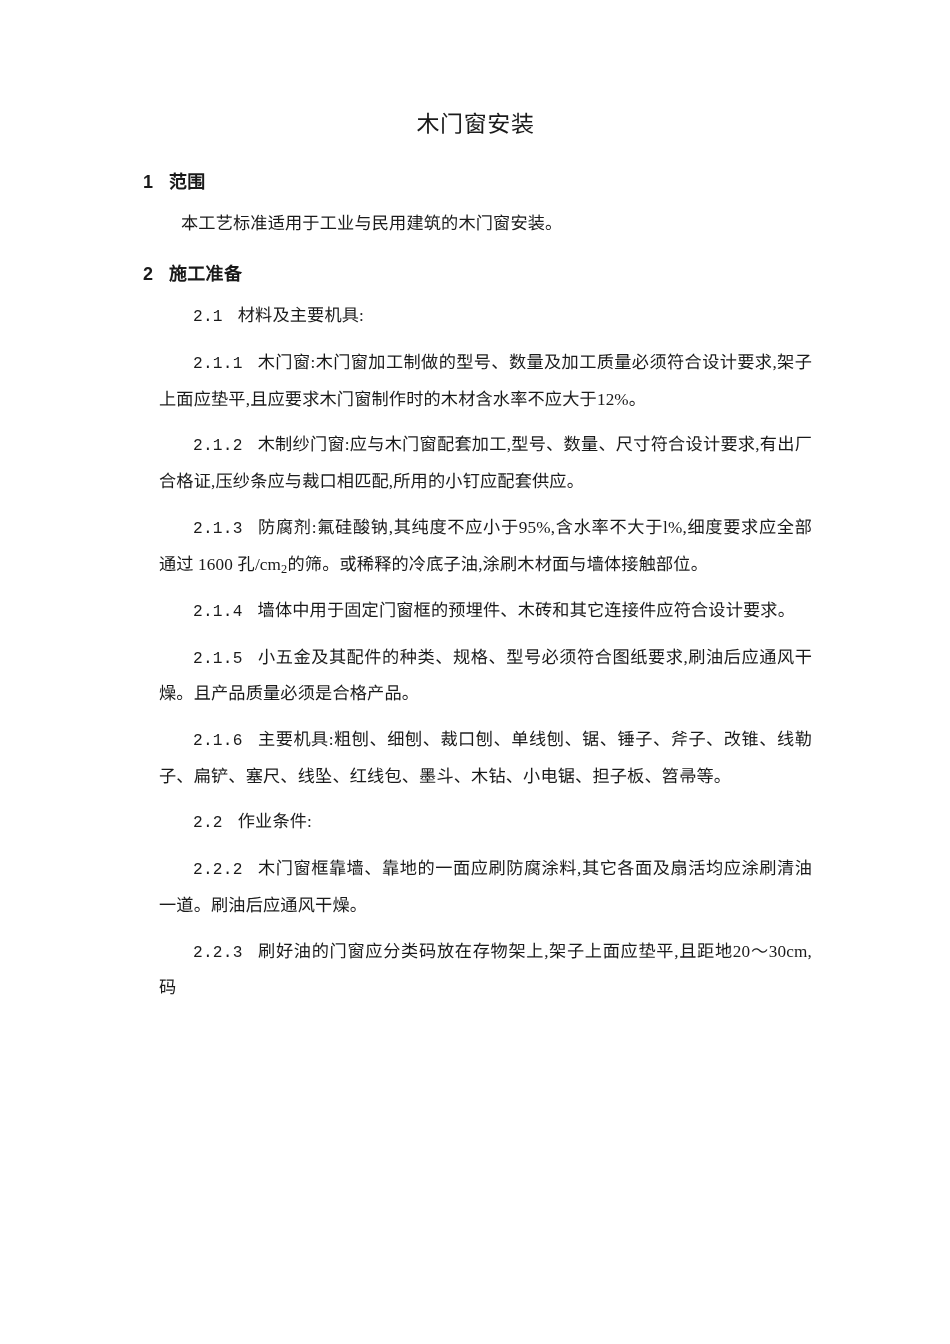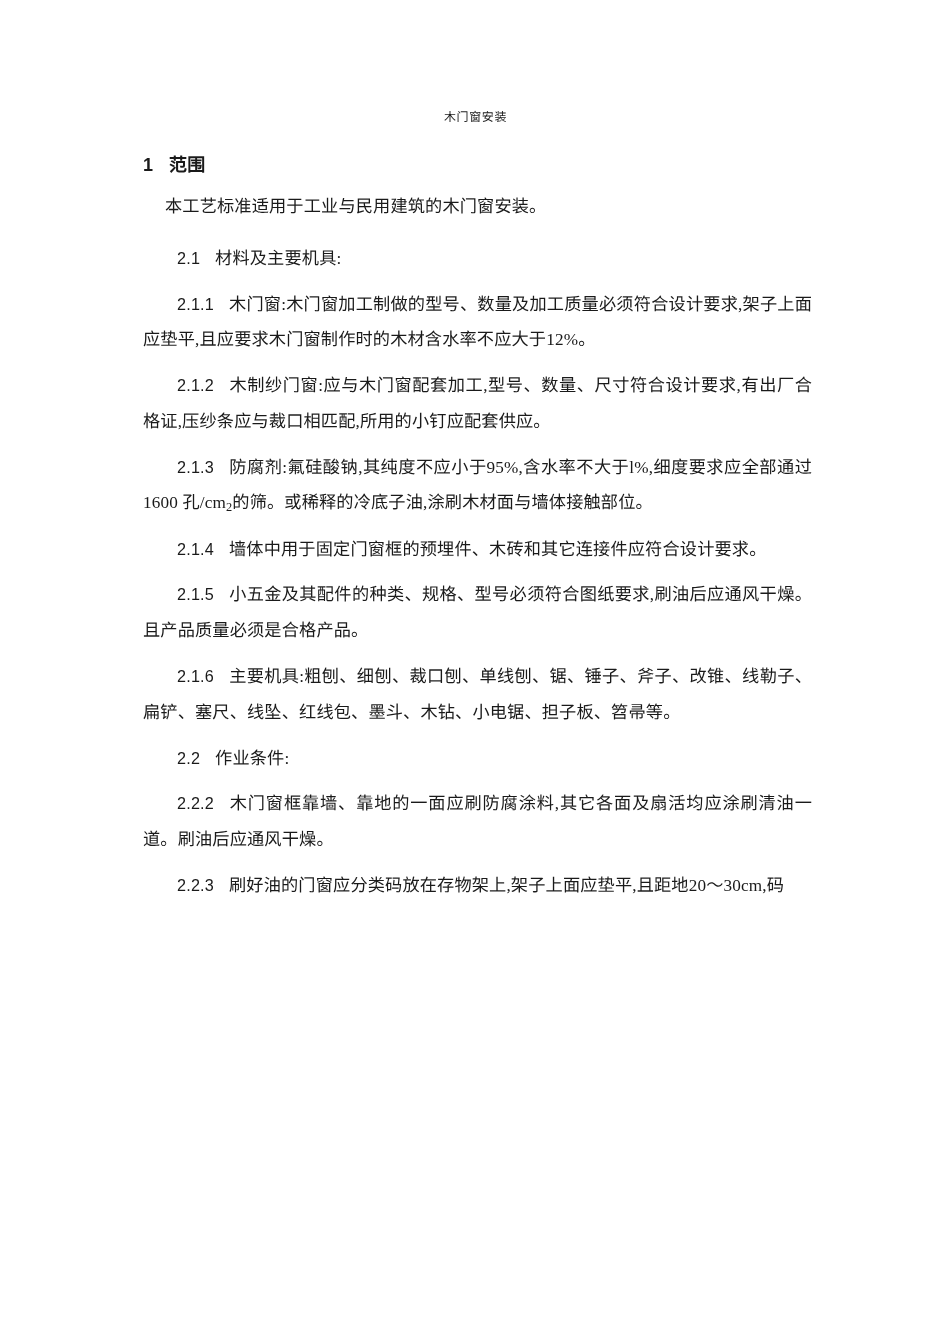--- a/index.html
+++ b/index.html
@@ -21,21 +21,21 @@
     position: relative;
     width: 950px;
     height: 1344px;
     box-sizing: border-box;
     padding: 108px 138px 0 143px;
   }
 
   
   .doc-title {
     text-align: center;
-    font-size: 12px;
+    font-size: 23px;
     font-weight: normal;
     line-height: 1.5;
     margin: 0 0 26px 0;
     letter-spacing: 0.6px;
     padding-right: 4px;
   }
 
   
   .h1 {
     font-size: 18px;
@@ -48,30 +48,30 @@
     display: inline-block;
     min-width: 26px;
     font-family: "Liberation Sans", "DejaVu Sans", sans-serif;
     font-weight: bold;
   }
 
   
   .para {
     font-size: 17.2px;
     line-height: 2.08;
-    margin: 0 0 10px 0;
+    margin: 0 0 10px 16px;
     text-align: justify;
     text-justify: inter-ideograph;
     letter-spacing: 0.15px;
   }
   .para.indent1 { text-indent: 22px; }
   .para.indent2 { text-indent: 34px; }
 
   .para .num {
-    font-family: Liberation Sans, sans-serif;
+    font-family: Liberation Mono, monospace;
     font-size: 16.2px;
     letter-spacing: 0.2px;
   }
   .para .gap-md { display: inline-block; width: 15px; }
   .sub {
     font-size: 0.72em;
     vertical-align: -0.28em;
   }
 
   .spacer-sm { height: 6px; }
@@ -84,20 +84,23 @@
   <h1 class="doc-title">木门窗安装</h1>
 
   <div class="h1">
     <span class="num">1</span><span>范围</span>
   </div>
 
   <p class="para indent1">本工艺标准适用于工业与民用建筑的木门窗安装。</p>
 
   <div class="spacer-sm"></div>
 
+  <div class="h1">
+    <span class="num">2</span><span>施工准备</span>
+  </div>
 
   <p class="para indent2">
     <span class="num">2.1</span><span class="gap-md"></span><span>材料及主要机具:</span>
   </p>
 
   <p class="para indent2">
     <span class="num">2.1.1</span><span class="gap-md"></span><span>木门窗:木门窗加工制做的型号、数量及加工质量必须符合设计要求,架子上面应垫平,且应要求木门窗制作时的木材含水率不应大于12%。</span>
   </p>
 
   <p class="para indent2">

